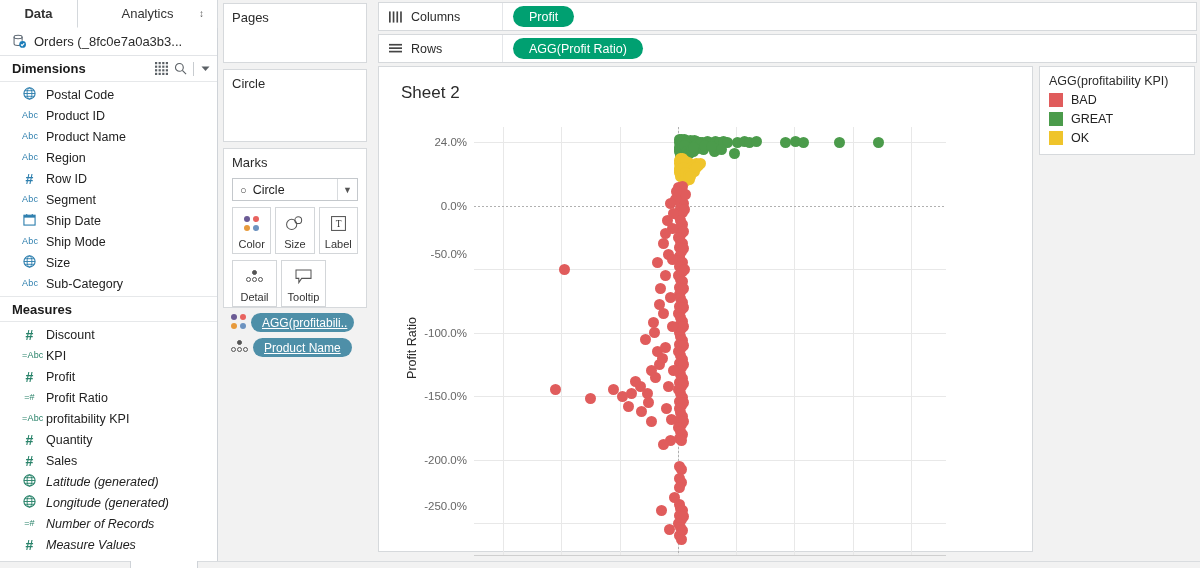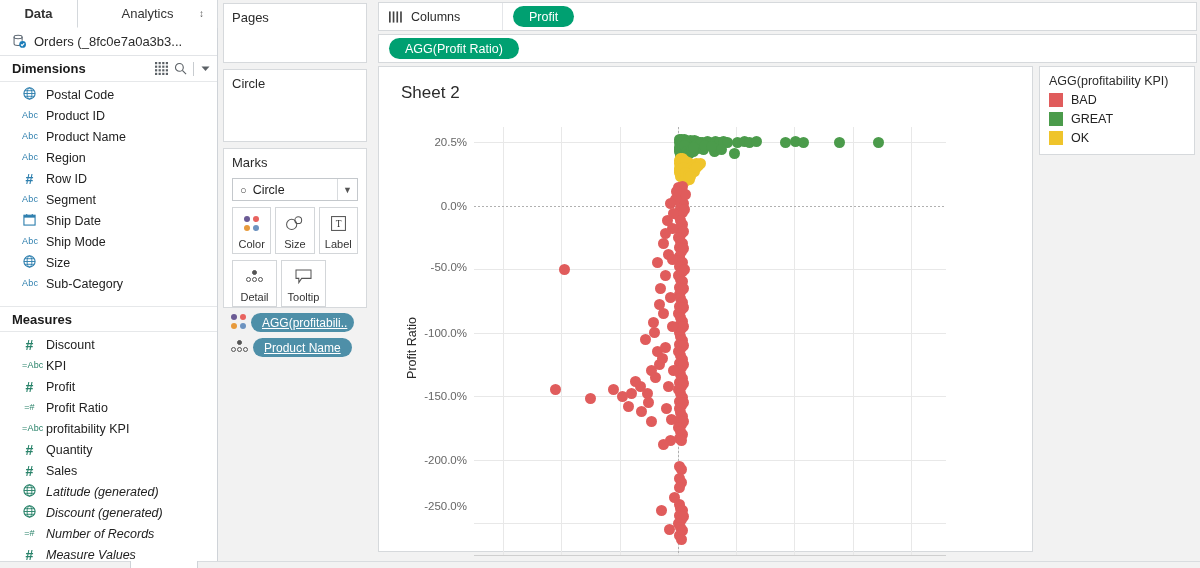--- a/index.html
+++ b/index.html
@@ -57,21 +57,21 @@
   .field-row .fname { white-space: nowrap; }
   .field-row.generated .fname { font-style: italic; }
   .ficon { width: 15px; text-align: center; flex: 0 0 15px; line-height: 1; }
 
   .ic-abc { font-size: 9px; letter-spacing: .2px; }
   .ic-hash { font-size: 14px; font-weight: bold; }
   .ic-calc { font-size: 9px; white-space: nowrap; }
   .dim { color: #2e7fae; }
   .mea { color: #29836a; }
 
-  #measures-head { margin-top: 12px; border-top: 1px solid #e6e8ea; }
+  #measures-head { margin-top: 2px; border-top: 1px solid #e6e8ea; }
 
   
   #shelf-col {
     position: absolute; left: 219px; top: 0; width: 152px; height: 562px;
     background: #f2f2f2; padding: 3px 4px 0 4px;
   }
   .card {
     background: #ffffff; border: 1px solid #d6d9dc; margin-bottom: 6px;
   }
   .card-title { font-size: 13px; color: #2b2b2b; padding: 6px 0 0 8px; }
@@ -357,21 +357,21 @@
               <path d="M1 7 H13 M2 4 H12 M2 10 H12" stroke="currentColor" stroke-width="1"></path>
             </svg></span>
           <span class="fname">Latitude (generated)</span>
         </div>
         <div class="field-row generated">
           <span class="ficon mea "><svg width="13" height="13" viewBox="0 0 14 14">
               <circle cx="7" cy="7" r="6" fill="none" stroke="currentColor" stroke-width="1.2"></circle>
               <ellipse cx="7" cy="7" rx="2.6" ry="6" fill="none" stroke="currentColor" stroke-width="1"></ellipse>
               <path d="M1 7 H13 M2 4 H12 M2 10 H12" stroke="currentColor" stroke-width="1"></path>
             </svg></span>
-          <span class="fname">Discount (generated)</span>
+          <span class="fname">Longitude (generated)</span>
         </div>
         <div class="field-row generated">
           <span class="ficon mea ic-calc"><span>=#</span></span>
           <span class="fname">Number of Records</span>
         </div>
         <div class="field-row generated">
           <span class="ficon mea ic-hash"><span>#</span></span>
           <span class="fname">Measure Values</span>
         </div>
       </div>
@@ -477,20 +477,30 @@
         </g>
       </svg>
       <span>Columns</span>
     </div>
     <div class="shelf-drop">
       <span class="pill green pill-shelf">Profit</span>
     </div>
   </div>
 
   <div id="shelf-rows">
+    <div class="shelf-label">
+      <svg width="13" height="12" viewBox="0 0 14 12">
+        <g fill="#444">
+          <rect x="0" y="0.5" width="14" height="1.8"></rect>
+            <rect x="0" y="4.2" width="14" height="1.8"></rect>
+          <rect x="0" y="7.9" width="14" height="1.8"></rect>
+        </g>
+      </svg>
+      <span>Rows</span>
+    </div>
     <div class="shelf-drop">
       <span class="pill green pill-shelf">AGG(Profit Ratio)</span>
     </div>
   </div>
 
   <div id="viz-wrap">
 
     <div id="viz-sheet">
       <div id="sheet-title">Sheet 2</div>
 
@@ -791,23 +801,23 @@
         <div id="y-axis-title">Profit Ratio</div>
 
       <div class="xtick" style="left: 29.1358px;">-6K</div>
           <div class="xtick" style="left: 87.4074px;">-4K</div>
           <div class="xtick" style="left: 145.679px;">-2K</div>
           <div class="xtick" style="left: 203.951px;">0K</div>
           <div class="xtick" style="left: 262.222px;">2K</div>
           <div class="xtick" style="left: 320.494px;">4K</div>
           <div class="xtick" style="left: 378.765px;">6K</div>
           <div class="xtick" style="left: 437.037px;">8K</div>
-          <div class="ytick" style="top: 15.2404px;">20.5%</div>
+          <div class="ytick" style="top: 15.2404px;">24.0%</div>
           <div class="ytick" style="top: 78.7418px;">0.0%</div>
-          <div class="ytick" style="top: 140px;">-50.0%</div>
+          <div class="ytick" style="top: 127px;">-50.0%</div>
           <div class="ytick" style="top: 205.745px;">-100.0%</div>
           <div class="ytick" style="top: 269.246px;">-150.0%</div>
           <div class="ytick" style="top: 332.748px;">-200.0%</div>
           <div class="ytick" style="top: 379px;">-250.0%</div>
         </div>
     </div>
 
     <div id="legend">
       <div id="legend-title">AGG(profitability KPI)</div>
       <div id="legend-items">

